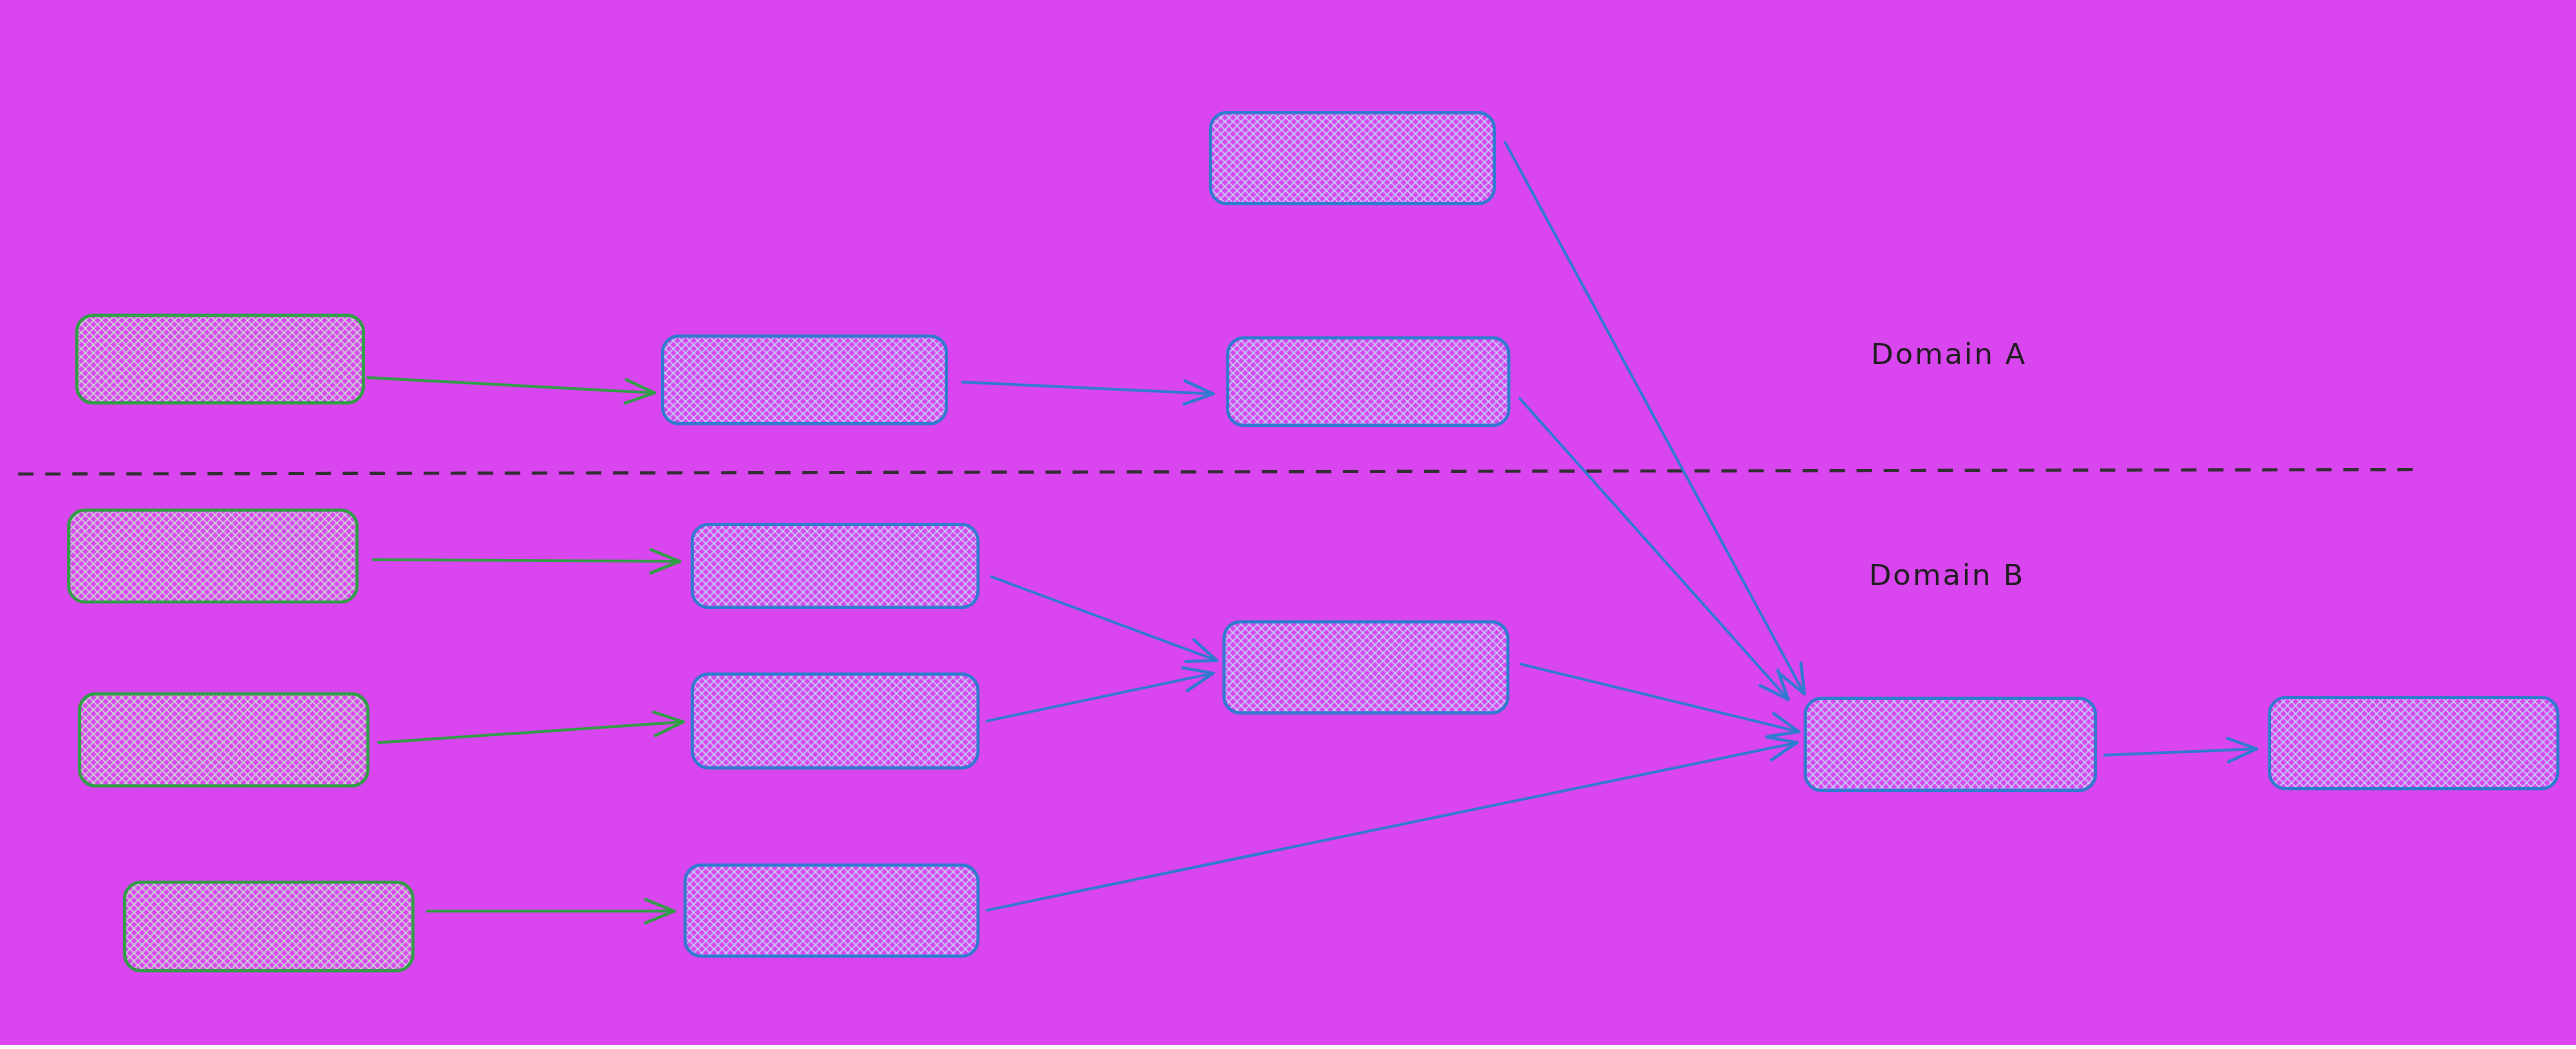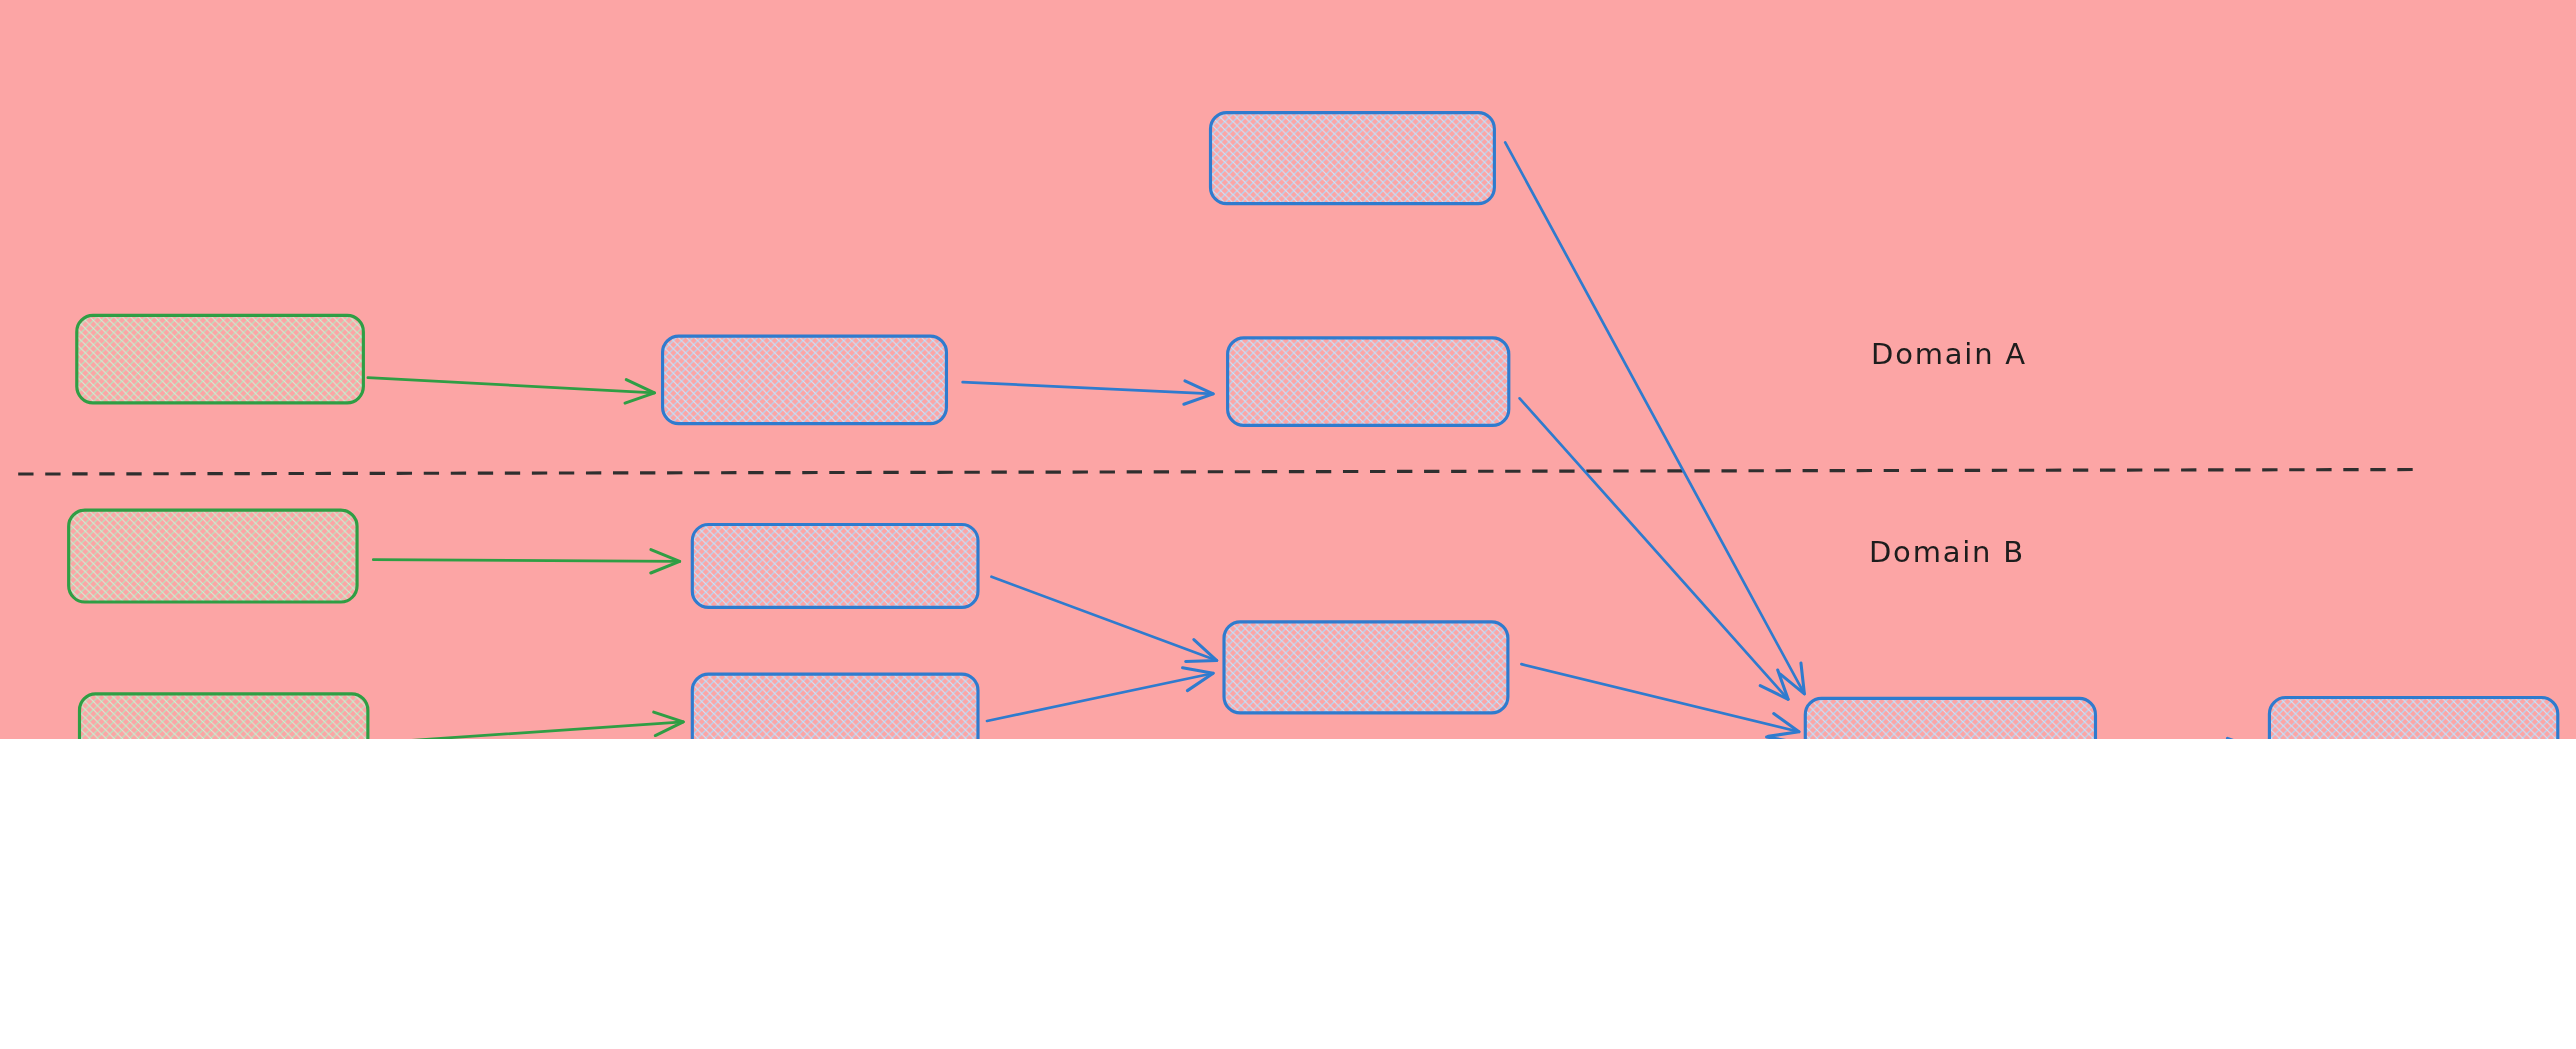--- a/index.html
+++ b/index.html
@@ -1,36 +1,36 @@
 <!DOCTYPE html>
 <html style="font-size:14.4px"><head>
 <meta charset="utf-8">
 <style>
   html, body { margin: 0; padding: 0; background: #ffffff; }
   .canvas {
     position: relative;
     width: 2576px;
-    height: 739px;
-    background: #fca5a5;
+    height: 1045px;
+    background: #d946ef;
     overflow: hidden;
     font-family: "DejaVu Sans", "Liberation Sans", sans-serif;
   }
   .canvas svg { position: absolute; left: 0; top: 0; }
   .domain-label {
     position: absolute;
     width: 234px;
     text-align: center;
     font-size: 29px;
     font-weight: 500;
     letter-spacing: 1.8px;
     color: #1d1d1d;
     user-select: none;
   }
   .label-a { left: 1832px; top: 337px; }
-  .label-b { left: 1830px; top: 535px; text-align: center; }
+  .label-b { left: 1830px; top: 558px; text-align: center; }
 </style>
 </head>
 <body>
 
 <div class="canvas">
 
   <svg width="2576" height="1049" viewBox="0 0 2858 1164" xmlns="http://www.w3.org/2000/svg">
     <defs>
       <pattern id="hatch-blue" width="9" height="9" patternUnits="userSpaceOnUse">
         <path d="M0 9 L9 0" stroke="#b3d7f5" stroke-width="1.4" fill="none"></path>

